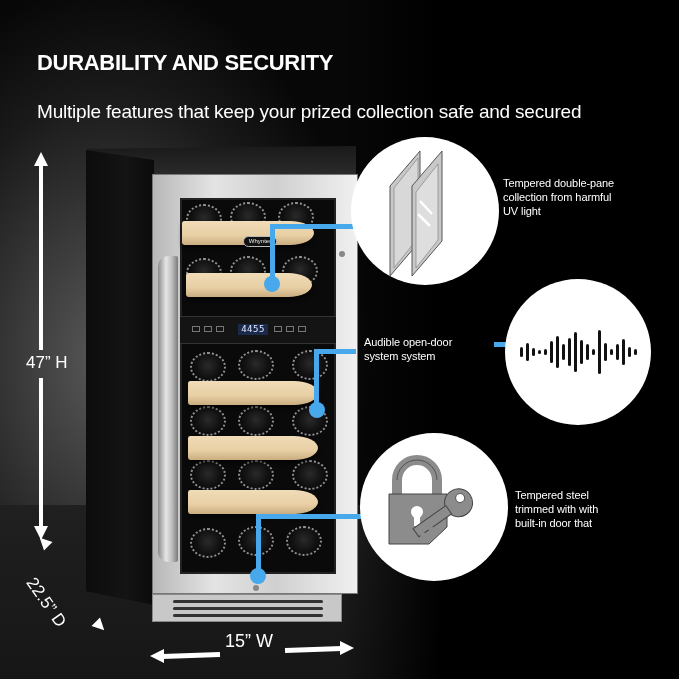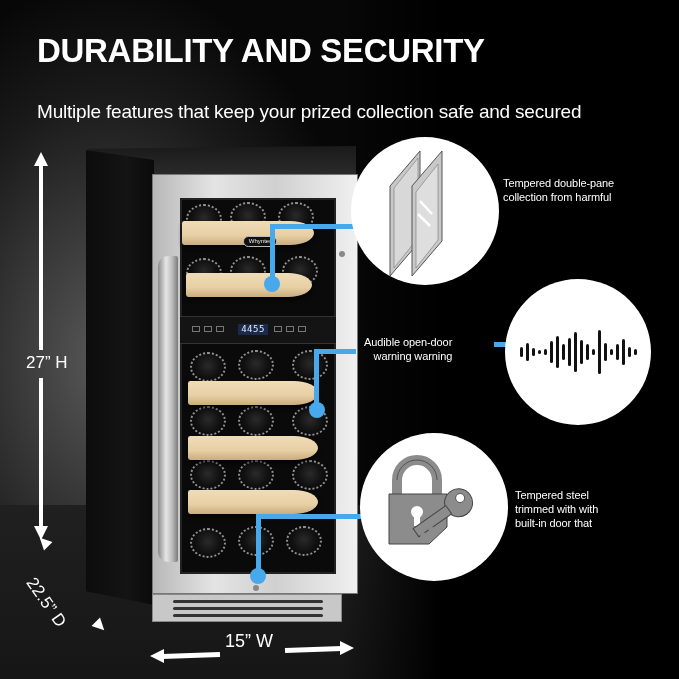--- a/index.html
+++ b/index.html
@@ -15,22 +15,22 @@
   .floor {
     position: absolute; left: 0; top: 505px; width: 679px; height: 174px;
     background: linear-gradient(180deg, #202020 0%, #1c1c1c 40%, #161616 100%);
   }
   .right-dark {
     position: absolute; left: 340px; top: 0; width: 339px; height: 679px;
     background: linear-gradient(90deg, rgba(0,0,0,0) 0%, #000 30%, #000 100%);
   }
 
   .title {
-    position: absolute; left: 37px; top: 36px;
-    font-size: 33px; font-weight: bold; letter-spacing: -0.3px; line-height: 30px;
+    position: absolute; left: 37px; top: 48px;
+    font-size: 22px; font-weight: bold; letter-spacing: -0.3px; line-height: 30px;
     color: #fff; white-space: nowrap;
   }
   .subtitle {
     position: absolute; left: 37px; top: 69px;
     font-size: 19px; line-height: 22px; color: #fff; white-space: nowrap; letter-spacing: -0.2px; margin-top: 32px;
   }
 
   
   .fridge-side {
     position: absolute; left: 86px; top: 150px; width: 68px; height: 455px;
@@ -121,21 +121,21 @@
 <div class="stage">
   <div class="floor"></div>
   <div class="right-dark"></div>
 
   <div class="title">DURABILITY AND SECURITY</div>
   <div class="subtitle">Multiple features that keep your prized collection safe and secured</div>
 
   <div>
     <div class="arrow-head" style="left:34px;top:152px;border-left:7px solid transparent;border-right:7px solid transparent;border-bottom:14px solid #fff;"></div>
     <div class="arrow-v" style="left:39px;top:164px;height:186px;"></div>
-    <div class="dim-label" style="left:26px;top:353px;">27” H</div>
+    <div class="dim-label" style="left:26px;top:353px;">47” H</div>
     <div class="arrow-v" style="left:39px;top:378px;height:150px;"></div>
     <div class="arrow-head" style="left:34px;top:526px;border-left:7px solid transparent;border-right:7px solid transparent;border-top:14px solid #fff;"></div>
   </div>
 
   <div>
     <div style="position:absolute;left:38px;top:536px;width:0;height:0;border-top:6px solid transparent;border-bottom:6px solid transparent;border-right:12px solid #fff;transform:rotate(45deg);"></div>
     <div class="dim-label" style="left:38px;top:574px;transform:rotate(55deg);transform-origin:left top;">22.5” D</div>
     <div style="position:absolute;left:94px;top:620px;width:0;height:0;border-top:6px solid transparent;border-bottom:6px solid transparent;border-left:12px solid #fff;transform:rotate(45deg);"></div>
   </div>
 
@@ -226,25 +226,26 @@
       <polygon points="14,42 38,12 38,92 14,122" fill="#d8d8d8" stroke="#777" stroke-width="0.6"></polygon>
       <polygon points="32,45 62,10 62,100 32,135" fill="#c8c8c8" stroke="#555" stroke-width="1" transform="translate(0,-5)"></polygon>
       <polygon points="36,46 58,18 58,94 36,122" fill="#dedede" stroke="#777" stroke-width="0.6"></polygon>
       <line x1="40" y1="55" x2="52" y2="68" stroke="#fff" stroke-width="2.5"></line>
       <line x1="38" y1="68" x2="50" y2="80" stroke="#fff" stroke-width="2.5"></line>
     </svg>
   </div>
   <div class="feature-text" style="left:503px;top:176px;">
     <div>Tempered double-pane</div>
     <div>collection from harmful</div>
-  </div>
-
-  <div class="feature-text" style="left:364px;top:335px;text-align:right;">
+    <div>UV light</div>
+  </div>
+
+  <div class="feature-text" style="left:364px;top:335px;">
     <div>Audible open-door</div>
-    <div>warning warning</div>
+    <div>system system</div>
   </div>
   <div class="feature-circle" style="left:505px;top:279px;width:146px;height:146px;">
     <svg width="120" height="50" viewBox="0 0 120 50">
       <g fill="#111">
         <rect x="2" y="20" width="3" height="10" rx="1.5"></rect>
         <rect x="8" y="16" width="3" height="18" rx="1.5"></rect>
         <rect x="14" y="21" width="3" height="8" rx="1.5"></rect>
         <rect x="20" y="23" width="3" height="4" rx="1.5"></rect>
         <rect x="26" y="22" width="3" height="6" rx="1.5"></rect>
         <rect x="32" y="14" width="3" height="22" rx="1.5"></rect>

